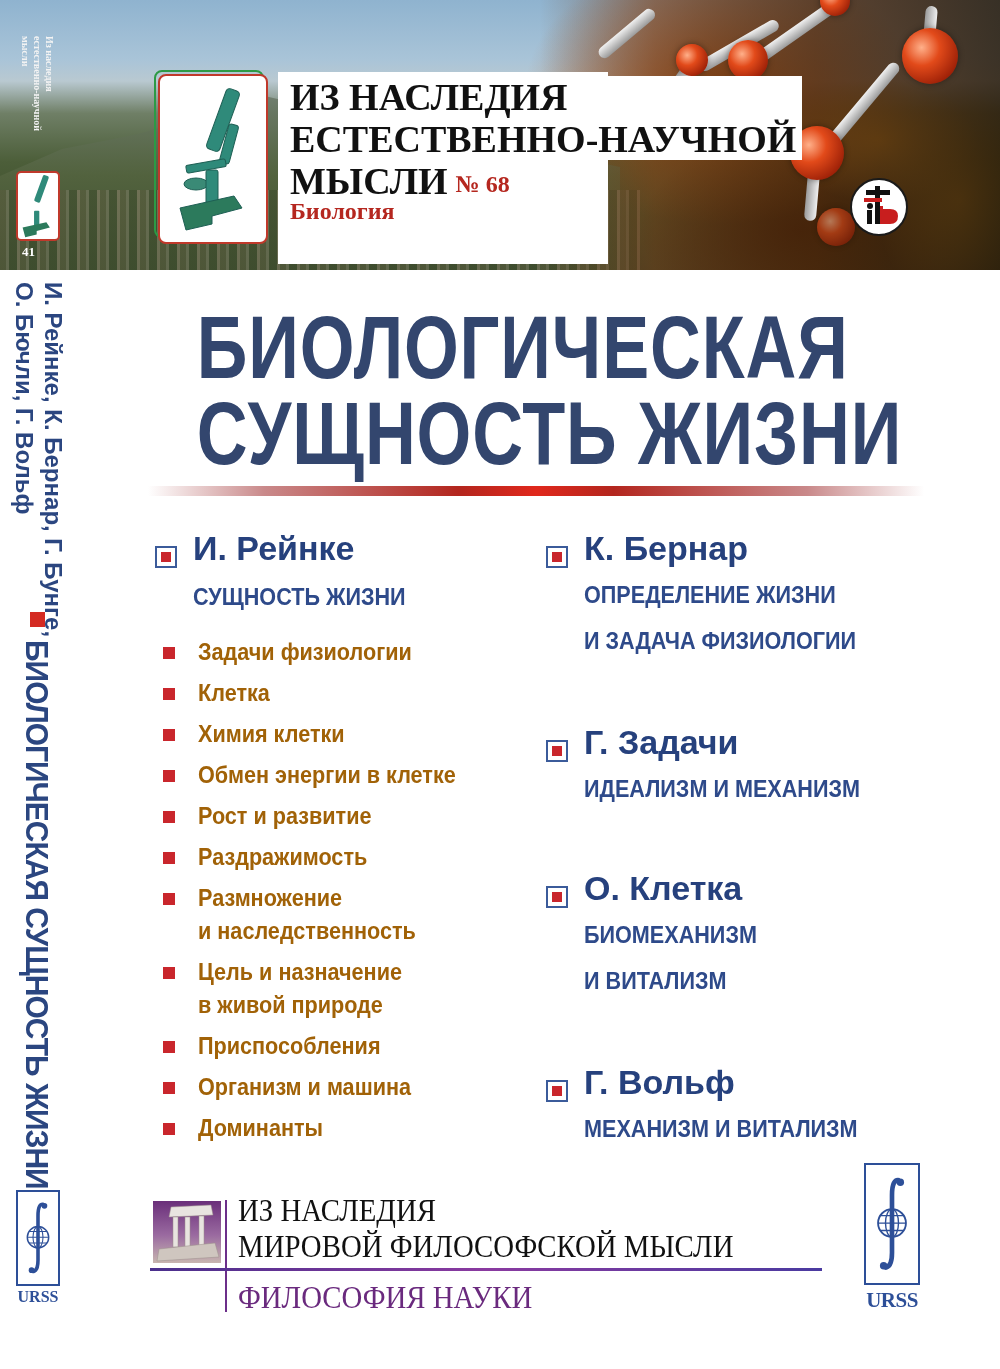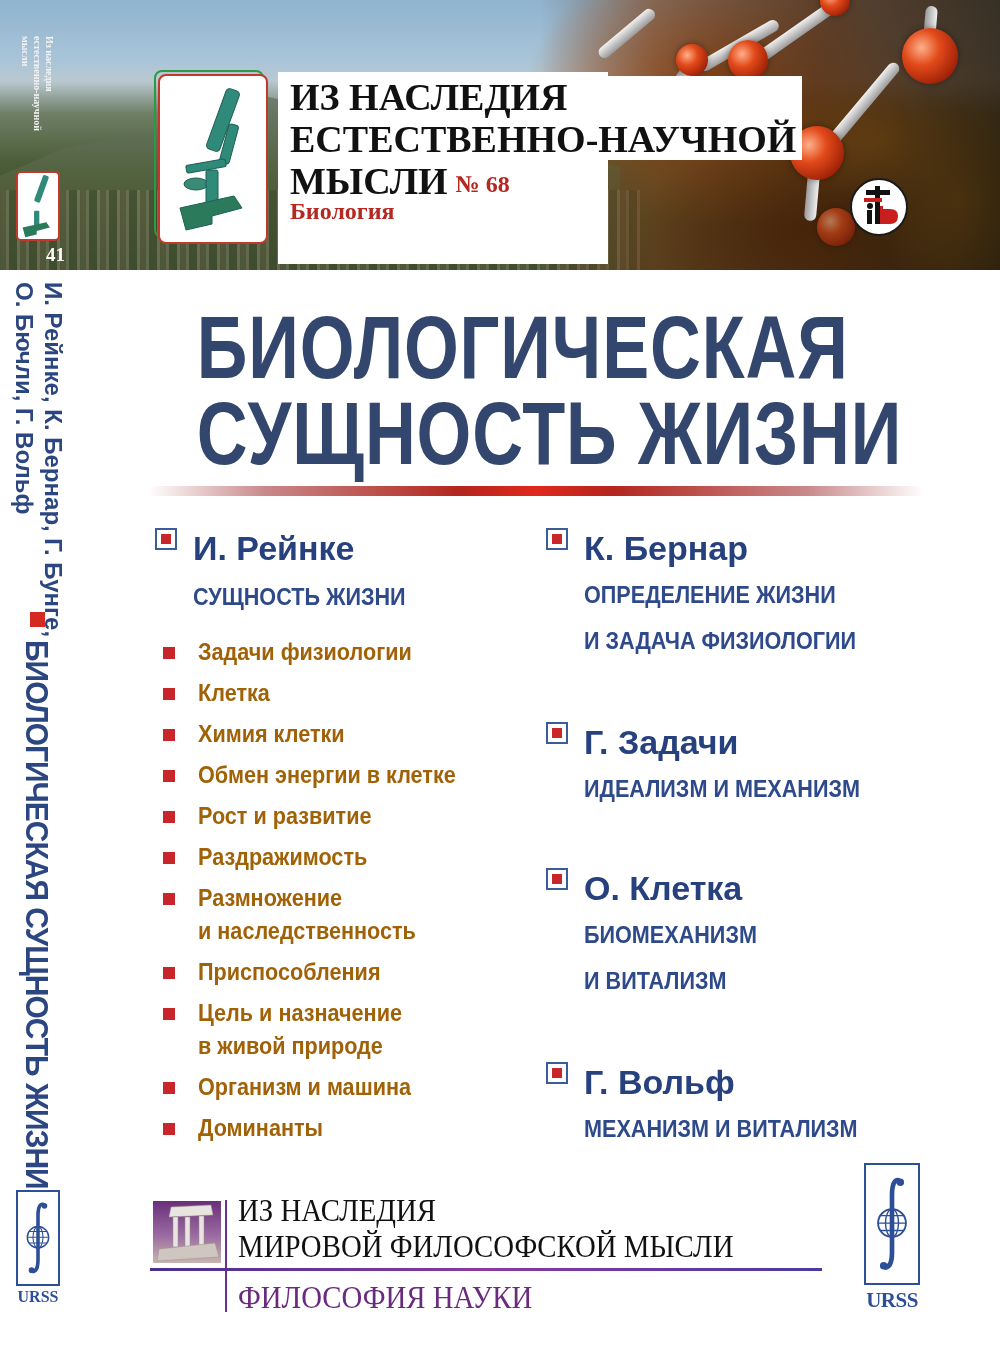--- a/index.html
+++ b/index.html
@@ -76,21 +76,21 @@
   .spine-top-series span {
     position: absolute; writing-mode: vertical-rl; font-family: "Liberation Serif", serif;
     font-weight: bold; font-size: 10px; color: #f3f3f3; line-height: 11px;
   }
   .spine-scope-card {
     position: absolute; left: 16px; top: 171px; width: 44px; height: 70px; background: #fff;
     border: 2px solid #c0392b; border-radius: 5px;
   }
   .spine-number {
     position: absolute; left: 22px; top: 244px; font-family: "Liberation Serif", serif; font-weight: bold;
-    font-size: 19px; color: #ffffff; margin-left: 24px;
+    font-size: 13px; color: #ffffff;
   }
   .spine-authors {
     position: absolute; left: 8px; top: 282px; width: 60px; height: 300px;
     writing-mode: vertical-rl; font-weight: bold; font-size: 24px; line-height: 29px; color: #2b4680;
     white-space: nowrap;
   }
   .spine-sep { position: absolute; left: 30px; top: 612px; width: 15px; height: 15px; background: #d42a22; }
   .spine-title {
     position: absolute; left: 18px; top: 640px; writing-mode: vertical-rl; white-space: nowrap;
     font-family: "Liberation Sans", sans-serif; font-weight: bold; font-size: 30px; line-height: 36px;
@@ -105,21 +105,21 @@
     font-size: 80px; line-height: 86px; letter-spacing: 1px;
   }
   .main-title div { transform: scaleY(1.12) scaleX(.88); transform-origin: center top; white-space: nowrap; }
   .title-rule {
     position: absolute; left: 148px; top: 486px; width: 776px; height: 10px;
     background: linear-gradient(90deg, rgba(255,255,255,0) 0%, #c9898a 15%, #b3261e 40%, #e0281c 50%, #b3261e 60%, #c9898a 85%, rgba(255,255,255,0) 100%);
   }
 
   
   .author-block { position: absolute; }
-  .author-head { display: flex; align-items: flex-start; }
+  .author-head { display: flex; align-items: flex-end; }
   .author-bullet {
     width: 22px; height: 22px; border: 2px solid #3b5b9a; background: #fff; position: relative; margin-right: 16px; flex: none;
   }
   .author-bullet::after { content: ""; position: absolute; left: 4px; top: 4px; width: 10px; height: 10px; background: #c9262c; }
   .author-name { font-weight: bold; font-size: 34px; color: #26417d; line-height: 40px; }
   .author-work { margin-left: 38px; font-weight: bold; font-size: 24px; line-height: 46px; color: #2e4a8a; transform: scaleX(.9); transform-origin: left; white-space: nowrap; }
 
   .chapters { position: absolute; left: 163px; top: 636px; width: 380px; list-style: none; }
   .chapters li { position: relative; padding-left: 35px; font-weight: bold; font-size: 23px; line-height: 33px; color: #a16207; margin-bottom: 8px; }
   .chapters li .txt { display: inline-block; transform: scaleX(.94); transform-origin: left; white-space: pre-line; }
@@ -260,23 +260,23 @@
 
 <ul class="chapters">
   <li><span class="txt">Задачи физиологии</span></li>
   <li><span class="txt">Клетка</span></li>
   <li><span class="txt">Химия клетки</span></li>
   <li><span class="txt">Обмен энергии в клетке</span></li>
   <li><span class="txt">Рост и развитие</span></li>
   <li><span class="txt">Раздражимость</span></li>
   <li><span class="txt">Размножение
 и наследственность</span></li>
-  <li><span class="txt">Приспособления</span></li>
   <li><span class="txt">Цель и назначение
 в живой природе</span></li>
+  <li><span class="txt">Приспособления</span></li>
   <li><span class="txt">Организм и машина</span></li>
   <li><span class="txt">Доминанты</span></li>
 </ul>
 
 <div class="author-block" style="left:546px;top:528px">
   <div class="author-head">
     <span class="author-bullet"></span>
     <span class="author-name">К. Бернар</span>
   </div>
   <div class="author-work" style="margin-top:4px">ОПРЕДЕЛЕНИЕ ЖИЗНИ</div>

